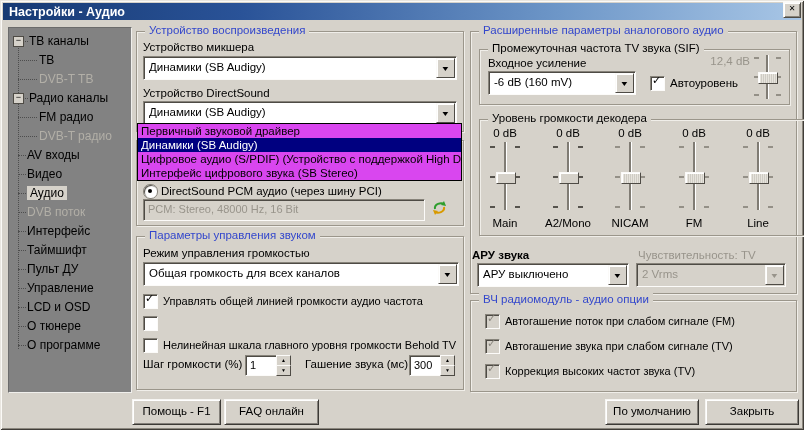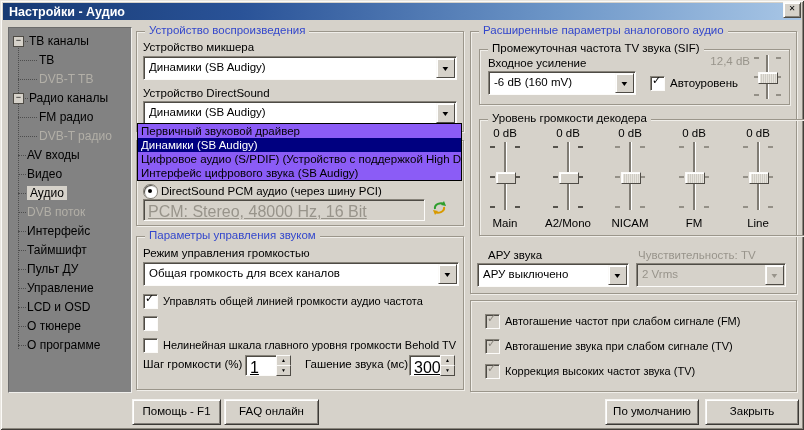--- a/index.html
+++ b/index.html
@@ -34,21 +34,21 @@
   .combo.dis .ctxt,.combo.dis .arr{color:#98948b;}
   .cb{position:absolute;width:13px;height:13px;background:#fff;border:1px solid;
        border-color:#87837a #fcfbf9 #fcfbf9 #87837a;box-shadow:inset 1px 1px 0 #4e4b45;}
   .cb .ck{position:absolute;left:1px;top:-3px;font-size:11px;font-weight:bold;color:#000;}
   .cb.dis{background:#d6d2ca;} .cb.dis .ck{color:#8a867e;}
   .rad{position:absolute;width:13px;height:13px;border-radius:7px;background:#fff;
        border:1px solid #87837a;box-shadow:inset 1px 1px 1px #4e4b45, inset -1px -1px 0 #fff;}
   .rad .dot{position:absolute;left:3.5px;top:3.5px;width:4px;height:4px;border-radius:2px;background:#000;}
   .edit{position:absolute;height:19px;background:#fff;border:1px solid;
        border-color:#87837a #fcfbf9 #fcfbf9 #87837a;box-shadow:inset 1px 1px 0 #4e4b45;}
-  .edit .etxt{position:absolute;left:4px;top:3px;font-size:16px;text-decoration:underline;}
+  .edit .etxt{position:absolute;left:4px;top:3px;font-size:11px;}
   .spn{position:absolute;width:13px;height:19px;}
   .spb{position:absolute;left:0;width:13px;height:9px;background:#d6d2ca;border:1px solid;
        border-color:#fbfaf8 #4e4b45 #4e4b45 #fbfaf8;display:flex;align-items:center;justify-content:center;}
   .spb.up{top:0;} .spb.dn{top:10px;}
   .spb span{font-size:5px;line-height:5px;color:#000;}
   .btn{position:absolute;height:24px;background:#d6d2ca;border:1px solid;
        border-color:#f6f5f2 #3c3a36 #3c3a36 #f6f5f2;
        box-shadow:inset 1px 1px 0 #fff, inset -1px -1px 0 #84807a;
        font-size:11.5px;text-align:center;line-height:22px;color:#000;}
   
@@ -58,21 +58,21 @@
   .tree-row{position:relative;height:19px;}
   .spine{position:absolute;left:9px;top:17px;height:304px;border-left:1px dotted #4d4d4d;}
   .stub{position:absolute;top:9px;border-top:1px dotted #4d4d4d;}
   .stub-root{left:13px;width:6px;} .stub-child{left:9px;width:19px;} .stub-flat{left:9px;width:8px;}
   .exp{position:absolute;left:4px;top:4px;width:9px;height:9px;background:#d6d2ca;
        border:1px solid #4e4b45;font-size:9px;line-height:7px;text-align:center;color:#000;z-index:2;}
   .tlabel{position:absolute;top:2px;font-size:12px;color:#000;white-space:nowrap;}
   .pos-root{left:20px;} .pos-child{left:30px;} .pos-flat{left:18px;}
   .tdis{color:#b2afa7;} .tsel{background:#d6d2ca;padding:0 3px;}
   
-  .ddlist{position:absolute;left:137px;top:123px;width:323px;background:#8b5cf6;
+  .ddlist{position:absolute;left:137px;top:123px;width:323px;background:#d946ef;
        border:1px solid #000;z-index:20;overflow:hidden;}
   .dd-item{height:14px;line-height:14px;padding-left:3px;font-size:11.5px;
        white-space:nowrap;overflow:hidden;color:#000;}
   .dd-sel{background:#000080;color:#fff;}
   
   .tick{position:absolute;width:5px;height:2px;background:#56534d;}
   .tick.dis{background:#949087;}
   .vtrack{position:absolute;width:2px;background:#807c74;box-shadow:1px 0 0 #fff;}
   .vthumb{position:absolute;width:18px;height:10px;background:#d6d2ca;border:1px solid;
        border-color:#fbfaf8 #4e4b45 #4e4b45 #fbfaf8;box-shadow:inset 1px 1px 0 #fff;}
@@ -204,21 +204,21 @@
         <path d="M13 8 C14 13, 7 15, 4 13" stroke="#d89a00" stroke-width="2" fill="none"></path>
         <path d="M4 16 L2 11 L7 12 Z" fill="#d89a00"></path>
       </svg>
     </span>
   </div>
 
   <div class="ddlist" id="ds-list">
       <div class="dd-item">Первичный звуковой драйвер</div>
       <div class="dd-item dd-sel">Динамики (SB Audigy)</div>
       <div class="dd-item">Цифровое аудио (S/PDIF) (Устройство с поддержкой High De</div>
-      <div class="dd-item">Интерфейс цифрового звука (SB Audigy)</div>
+      <div class="dd-item">Интерфейс цифрового звука (SB Stereo)</div>
     </div>
 
   <div class="group" style="left:136px;top:236px;width:326px;height:152px;">
     <span class="gtitle blue">Параметры управления звуком</span>
     <span class="lbl" style="left:6px;top:10px;">Режим управления громкостью</span>
     <div class="combo" style="left:6px;top:25px;width:314px;">
       <span class="ctxt">Общая громкость для всех каналов</span>
       <span class="cbtn">
           <span class="arr">▼</span>
         </span>
@@ -351,43 +351,44 @@
             <span class="tick dis" style="left: 38px; top: 54px;"></span>
             <span class="tick dis" style="left: 13px; top: 84px;"></span>
             <span class="tick dis" style="left: 38px; top: 84px;"></span>
             <span class="vtrack" style="left: 27px; top: 20px; height: 68px;"></span>
             <span class="vthumb dis" style="left: 19px; top: 50px;"></span>
             <div class="dname gray">Line</div>
           </div>
         </div>
     </div>
 
-    <span class="lbl" style="left:17px;top:217px;">АРУ звука</span>
+    <span class="lbl" style="left:1px;top:217px;font-weight:bold;">АРУ звука</span>
     <div class="combo" style="left:6px;top:231px;width:150px;">
       <span class="ctxt">АРУ выключено</span>
       <span class="cbtn">
           <span class="arr">▼</span>
         </span>
     </div>
     <span class="lbl gray" style="left:167px;top:217px;">Чувствительность: TV</span>
     <div class="combo dis" style="left:165px;top:231px;width:148px;">
       <span class="ctxt">2 Vrms</span>
       <span class="cbtn">
           <span class="arr">▼</span>
         </span>
     </div>
   </div>
 
   <div class="group" style="left:470px;top:300px;width:325px;height:90px;">
+    <span class="gtitle blue">ВЧ радиомодуль - аудио опции</span>
     <div id="rf-checks" style="position:absolute;left:14px;top:12px;width:300px;">
         <div class="cbrow" style="height: 25px;">
           <span class="cb dis" style="left: 0px; top: 1px;">
             <span class="ck">✓</span>
           </span>
-          <span class="cbl gray">Автогашение частот при слабом сигнале (FM)</span>
+          <span class="cbl gray">Автогашение поток при слабом сигнале (FM)</span>
         </div>
         <div class="cbrow" style="height: 25px;">
           <span class="cb dis" style="left: 0px; top: 1px;">
             <span class="ck">✓</span>
           </span>
           <span class="cbl gray">Автогашение звука при слабом сигнале (TV)</span>
         </div>
         <div class="cbrow" style="height: 25px;">
           <span class="cb dis" style="left: 0px; top: 1px;">
             <span class="ck">✓</span>

